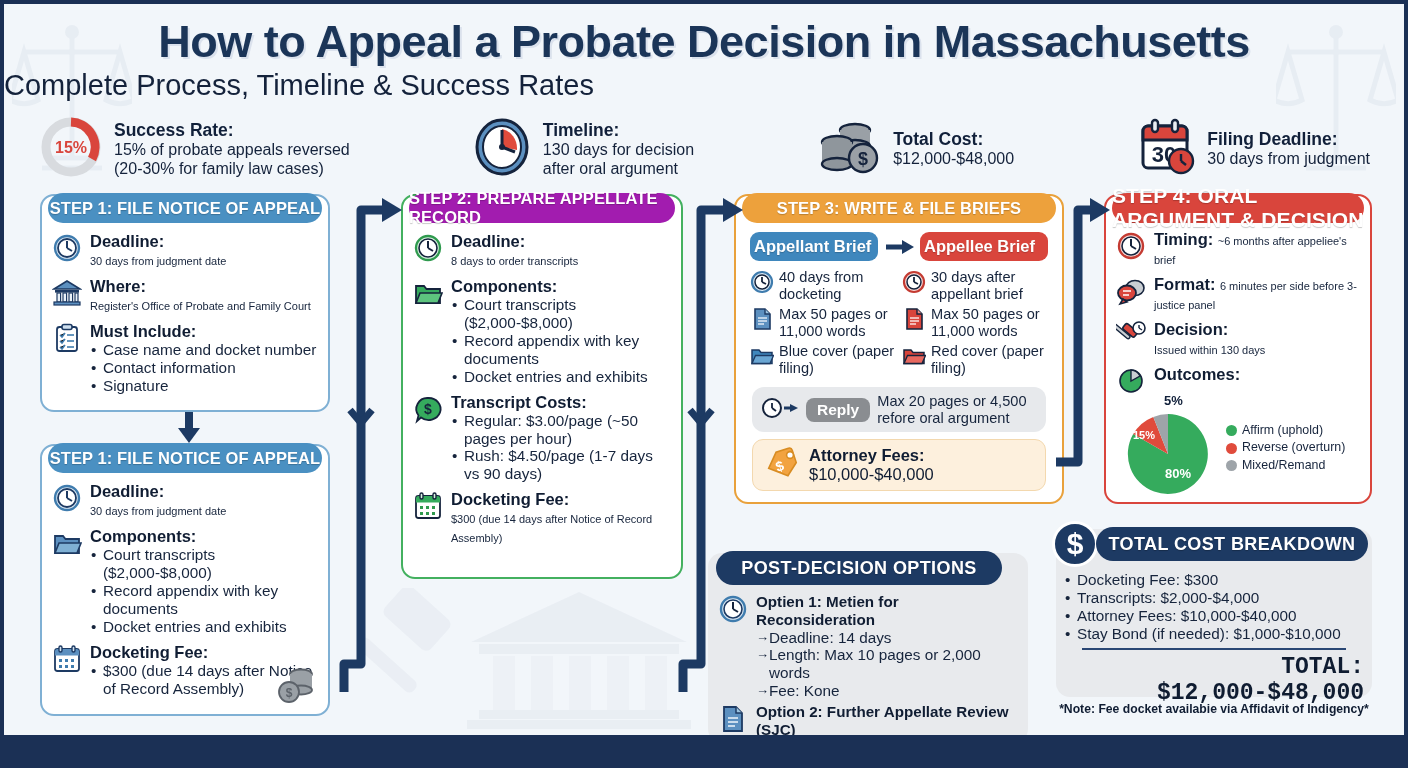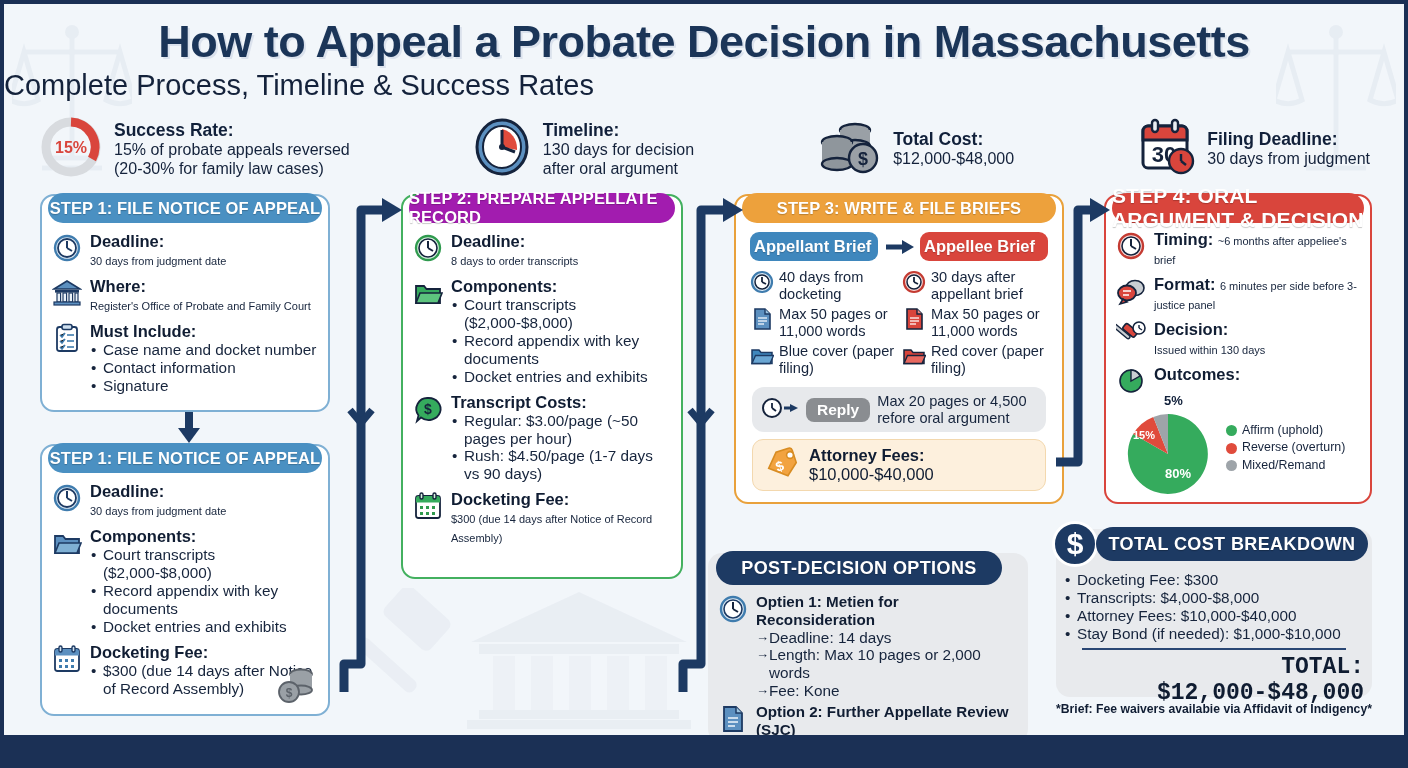--- a/index.html
+++ b/index.html
@@ -746,28 +746,28 @@
         </div>
       </div>
     </div>
 
     <div class="panel" style="left:1052px;top:335px;width:316px;height:168px;">
       <div class="dollarbadge">$</div>
       <div class="phead" style="left:40px;right:4px;">TOTAL COST BREAKDOWN</div>
       <div style="padding:42px 8px 4px 8px;">
         <ul class="b costlist">
           <li>Docketing Fee: $300</li>
-          <li>Transcripts: $4,000-$8,000</li>
+          <li>Transcripts: $2,000-$4,000</li>
           <li>Attorney Fees: $10,000-$40,000</li>
           <li>Stay Bond (if needed): $1,000-$10,000</li>
         </ul>
         <div class="hr"></div>
         <div class="total">
           <span>TOTAL:</span>
           <span>$12,000-$48,000</span>
         </div>
       </div>
     </div>
-    <div class="note" style="left:1052px;top:508px;width:316px;">*Brief: Fee waivers availabie via Affidavit of Indigency*</div>
+    <div class="note" style="left:1052px;top:508px;width:316px;">*Note: Fee docket availabie via Affidavit of Indigency*</div>
 
   </div>
 </div>
 </div>
 
 </body></html>

